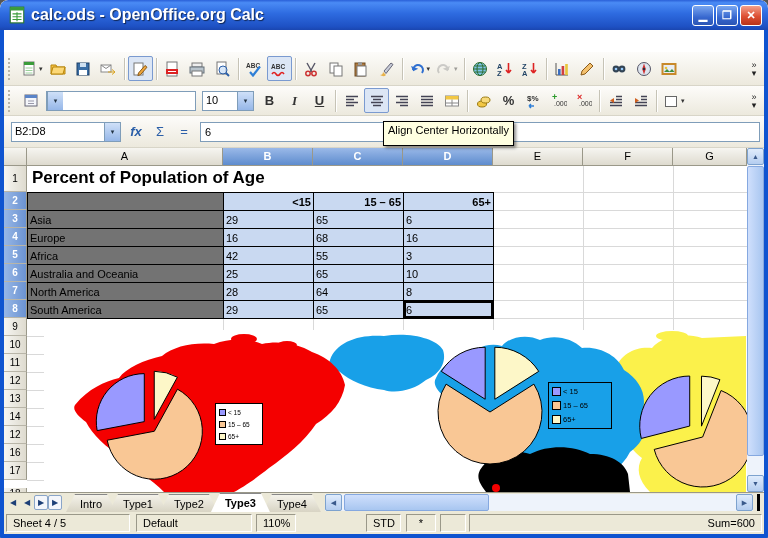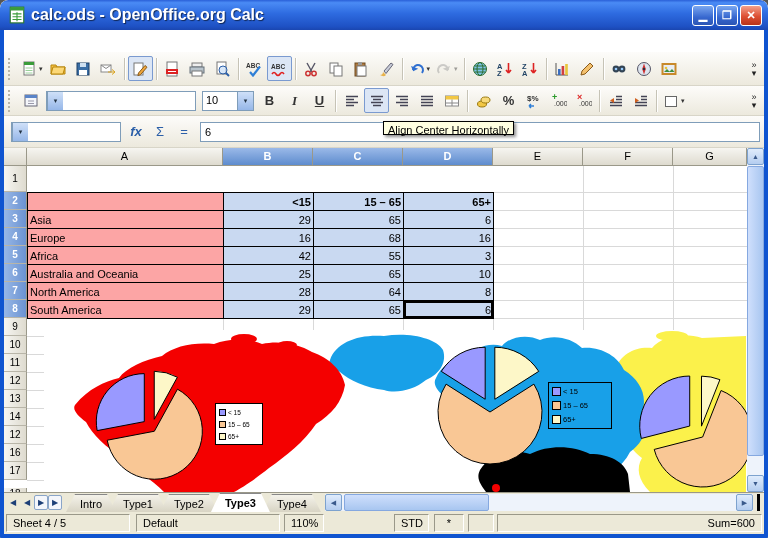--- a/index.html
+++ b/index.html
@@ -49,40 +49,40 @@
   .combo .cbtn{width:16px;background:linear-gradient(180deg,#cfe0f8,#96b7e8);border-left:1px solid #7f9db9;
     display:flex;align-items:center;justify-content:center;font-size:7px;color:#234;}
   
   .fbar{position:absolute;left:4px;top:116px;width:760px;height:32px;background:linear-gradient(180deg,#fdfcfa,#ece9dd);
     display:flex;align-items:center;border-bottom:1px solid #d8d5c8;padding:0 4px;}
   .namebox{width:110px;}
   .fbtn{width:24px;height:22px;display:flex;align-items:center;justify-content:center;font-size:13px;color:#2b5fa8;}
   .fbtn.fx{font-style:italic;font-weight:bold;}
   .finput{flex:1;height:20px;border:1px solid #7f9db9;background:#fff;font-size:11px;
     font-family:"Liberation Sans",sans-serif;padding:2px 4px;margin-left:4px;}
-  .tooltip{position:absolute;left:383px;top:121px;height:14px;background:#ffffe1;border:1px solid #000;
+  .tooltip{position:absolute;left:383px;top:121px;height:25px;background:#ffffe1;border:1px solid #000;
     font-size:11px;padding:2px 4px;z-index:60;box-shadow:2px 2px 3px rgba(0,0,0,.45);white-space:nowrap;}
   
   .sheet{position:absolute;left:4px;top:148px;width:760px;height:344px;background:#fff;overflow:hidden;}
   .corner{position:absolute;left:0;top:0;width:23px;height:18px;background:linear-gradient(180deg,#f6f5f1,#dedbcf);
     border-right:1px solid #9a9889;border-bottom:1px solid #9a9889;}
   .colhdr{position:absolute;top:0;height:18px;background:linear-gradient(180deg,#f6f5f1,#dedbcf);
     border-right:1px solid #9a9889;border-bottom:1px solid #9a9889;
     font-size:11px;text-align:center;line-height:17px;color:#000;}
   .colhdr.sel{background:linear-gradient(180deg,#9ab9e8,#5e8cce);color:#fff;font-weight:bold;}
   .rowhdr{position:absolute;left:0;width:23px;background:linear-gradient(90deg,#f6f5f1,#dedbcf);
     border-right:1px solid #9a9889;border-bottom:1px solid #b8b5a8;
     font-size:10px;text-align:center;color:#000;display:flex;align-items:center;justify-content:center;}
   .rowhdr.sel{background:linear-gradient(90deg,#98b7e6,#6b93d2);color:#fff;font-weight:bold;}
   .gline{position:absolute;background:#d9d9d9;}
   .titlebg{position:absolute;left:23px;top:18px;width:470px;height:26px;background:#fff;}
   .sheet-title{position:absolute;left:28px;top:20px;font-size:17px;font-weight:bold;color:#000;white-space:nowrap;}
   #data-table{position:absolute;left:23px;top:44px;border-collapse:collapse;table-layout:fixed;}
-  #data-table td{border:1px solid #000;height:18px;font-size:11px;padding:0 2px;background:#fca5a5;overflow:hidden;}
-  #data-table td.num{text-align:right;}
+  #data-table td{border:1px solid #000;height:18px;font-size:11px;padding:0 2px;background:#737373;overflow:hidden;}
+  #data-table td.num{text-align:left;}
   #data-table td.hdr{text-align:right;font-weight:bold;}
   #data-table td.selbg{background:#c9d9f1;}
   #data-table td.active{box-shadow:inset 0 0 0 2px #000;}
   
   .map{position:absolute;left:40px;top:182px;width:706px;height:162px;background:#fff;}
   .map svg{position:absolute;left:0;top:0;}
   .legend{position:absolute;border:1px solid #000;padding:2px 3px;display:flex;flex-direction:column;justify-content:space-around;}
   .legend .lrow{display:flex;align-items:center;}
   .legend .lsw{border:1px solid #000;margin-right:2px;flex:0 0 auto;}
   .legend1{left:171px;top:73px;width:48px;height:42px;background:#fff;font-size:6.5px;}
@@ -499,20 +499,21 @@
         <span class="dd">▾</span>
       </button>
       <div class="overflow">
         <span>»</span>
         <span>▾</span>
       </div>
     </div>
 
   <div class="fbar">
     <div class="combo namebox">
+      <span class="cval">B2:D8</span>
       <span class="cbtn">
           <span>▾</span>
         </span>
     </div>
     <div class="fbtn fx">fx</div>
     <div class="fbtn">Σ</div>
     <div class="fbtn">=</div>
     <input class="finput" value="6" style="">
   </div>
 
@@ -538,20 +539,21 @@
         <div class="gline" style="left: 23px; top: 206px; height: 1px; width: 720px;"></div>
         <div class="gline" style="left: 23px; top: 224px; height: 1px; width: 720px;"></div>
         <div class="gline" style="left: 23px; top: 242px; height: 1px; width: 720px;"></div>
         <div class="gline" style="left: 23px; top: 260px; height: 1px; width: 720px;"></div>
         <div class="gline" style="left: 23px; top: 278px; height: 1px; width: 720px;"></div>
         <div class="gline" style="left: 23px; top: 296px; height: 1px; width: 720px;"></div>
         <div class="gline" style="left: 23px; top: 314px; height: 1px; width: 720px;"></div>
         <div class="gline" style="left: 23px; top: 332px; height: 1px; width: 720px;"></div>
       </div>
     <div class="titlebg"></div>
+    <div class="sheet-title">Percent of Population of Age</div>
     <table id="data-table">
         <tbody>
           <tr>
             <td class="" style="width: 196px;"></td>
             <td class="hdr selbg" style="width: 90px;">&lt;15</td>
             <td class="hdr selbg" style="width: 90px;">15 – 65</td>
             <td class="hdr selbg" style="width: 90px;">65+</td>
           </tr>
           <tr>
             <td>Asia</td>
@@ -726,21 +728,21 @@
       <div class="sbtn" style="right:0;top:0">
           <span>▶</span>
         </div>
     </div>
     <div class="splitter"></div>
   </div>
 
   <div class="statusbar">
     <div class="seg" style="width:124px">Sheet 4 / 5</div>
     <div style="width:6px"></div>
-    <div class="seg" style="width:144px">Default</div>
+    <div class="seg" style="width:116px">Default</div>
     <div style="width:4px"></div>
     <div class="seg" style="width:40px;text-align:center">110%</div>
     <div style="width:70px"></div>
     <div class="seg" style="width:35px;text-align:center">STD</div>
     <div style="width:5px"></div>
     <div class="seg" style="width:30px;text-align:center">*</div>
     <div style="width:4px"></div>
     <div class="seg" style="width:26px"></div>
     <div style="width:3px"></div>
     <div class="seg" style="flex:1;text-align:right">Sum=600</div>

